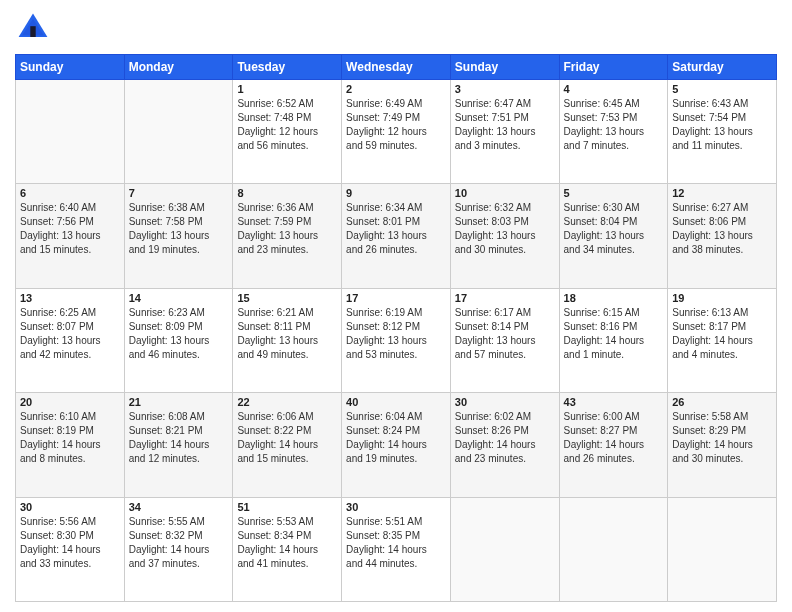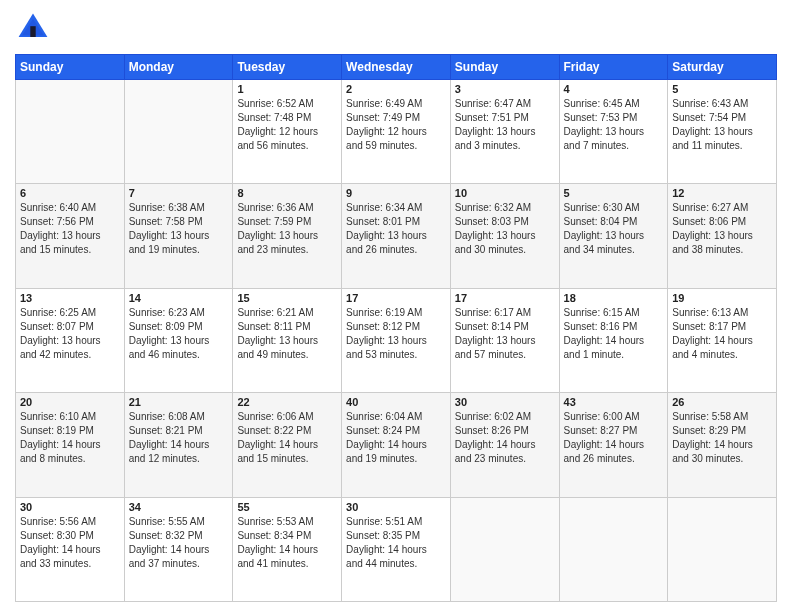--- a/index.html
+++ b/index.html
@@ -250,21 +250,21 @@
         <tr>
           <td>
             <span class="day-num">30</span>
             <div class="day-info">Sunrise: 5:56 AM<br>Sunset: 8:30 PM<br>Daylight: 14 hours and 33 minutes.</div>
           </td>
           <td>
             <span class="day-num">34</span>
             <div class="day-info">Sunrise: 5:55 AM<br>Sunset: 8:32 PM<br>Daylight: 14 hours and 37 minutes.</div>
           </td>
           <td>
-            <span class="day-num">55</span>
+            <span class="day-num">51</span>
             <div class="day-info">Sunrise: 5:53 AM<br>Sunset: 8:34 PM<br>Daylight: 14 hours and 41 minutes.</div>
           </td>
           <td>
             <span class="day-num">30</span>
             <div class="day-info">Sunrise: 5:51 AM<br>Sunset: 8:35 PM<br>Daylight: 14 hours and 44 minutes.</div>
           </td>
           <td class="empty"></td>
           <td class="empty"></td>
           <td class="empty"></td>
         </tr>

